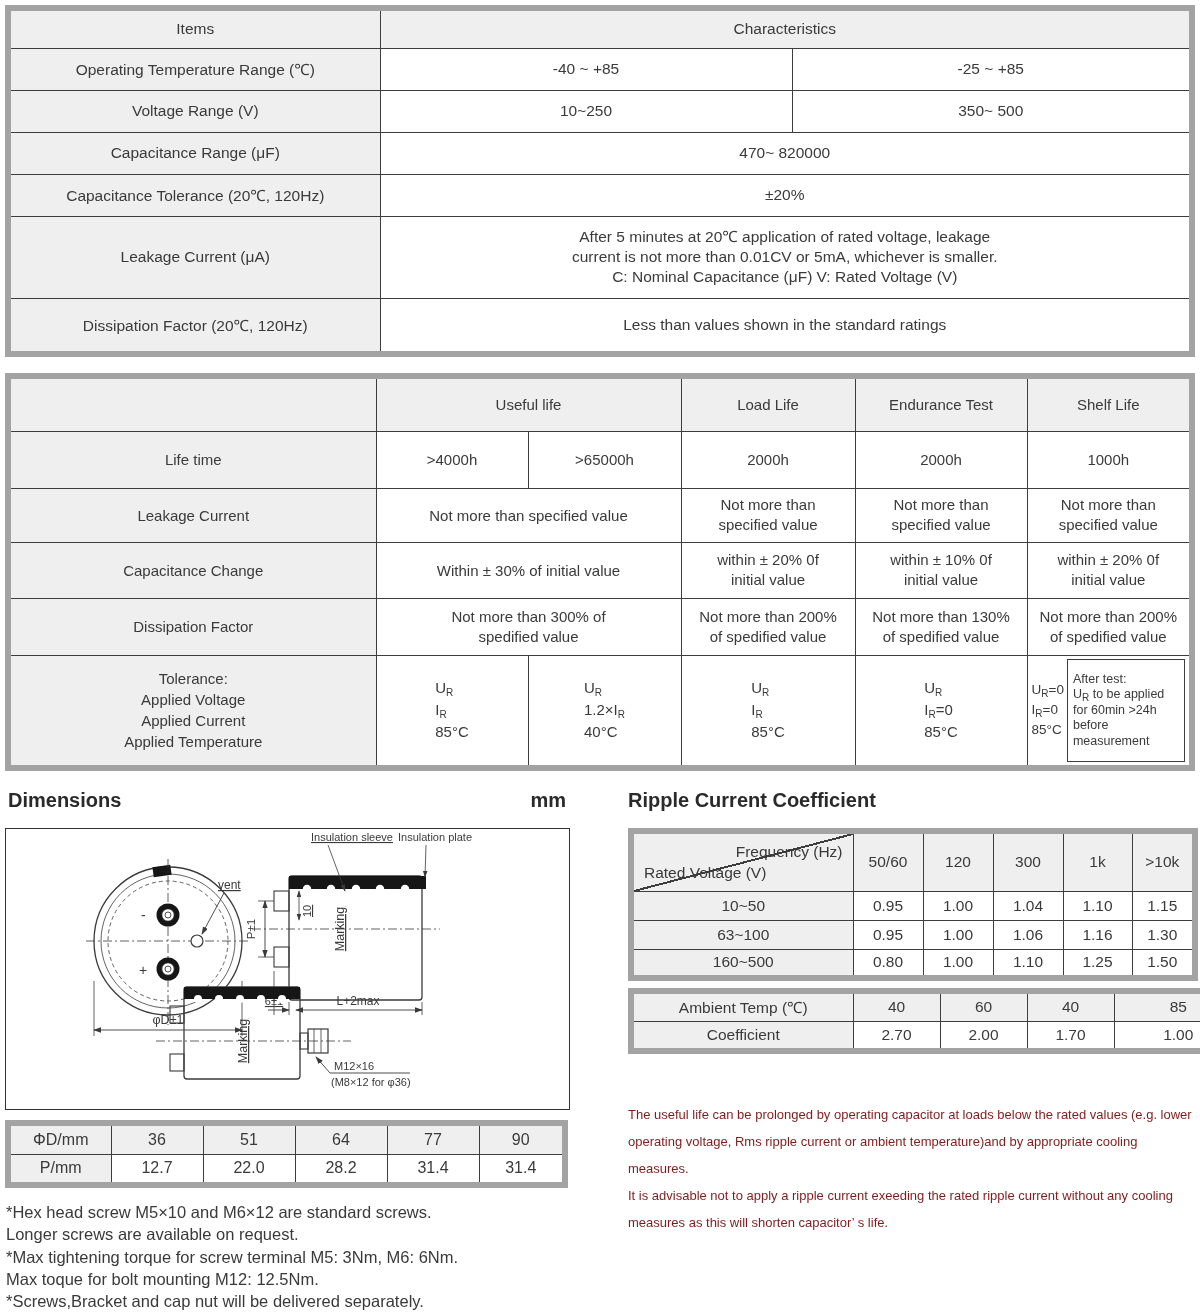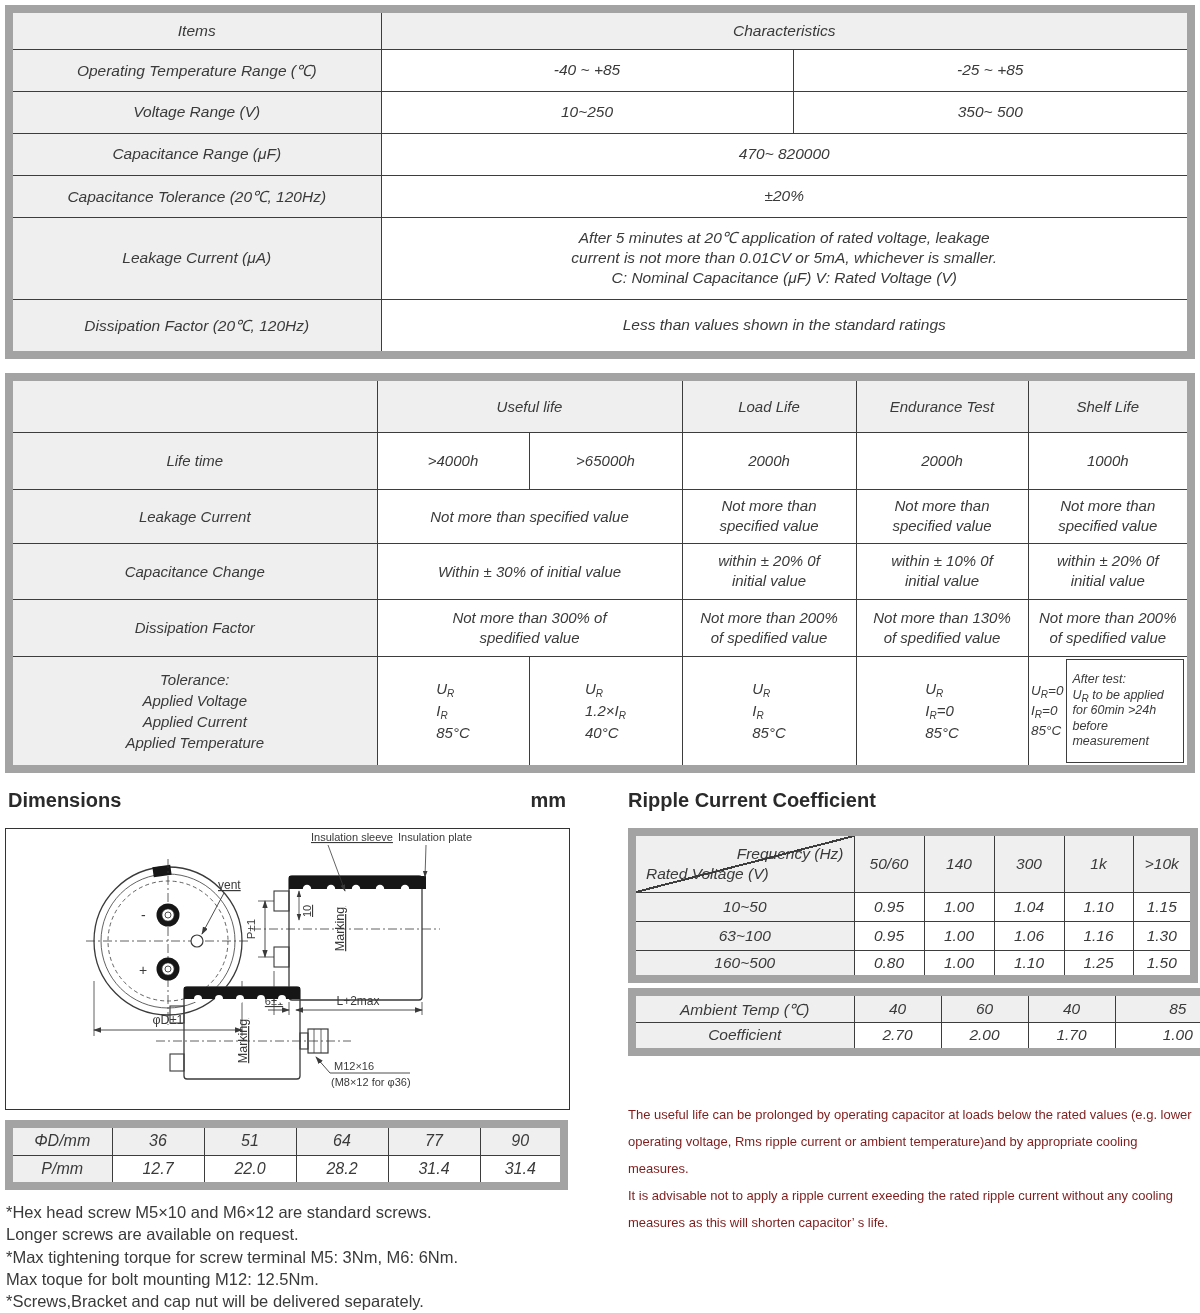--- a/index.html
+++ b/index.html
@@ -1,20 +1,20 @@
 <!DOCTYPE html>
 <html><head>
 <meta charset="utf-8">
 <style>
   html,body{margin:0;padding:0;background:#fff;}
   #page{position:relative;width:1200px;height:1313px;background:#ffffff;
         font-family:"Liberation Sans",sans-serif;color:#3a3a3a;overflow:hidden;}
 
   
-  .tbl{border-collapse:collapse;table-layout:fixed;width:100%;border:8px solid #a3a3a3;font-style:italic;}
+  .tbl{border-collapse:collapse;table-layout:fixed;width:100%;border:6px solid #a3a3a3;}
   .tbl td{border:1.5px solid #3d3d3d;text-align:center;vertical-align:middle;
           padding:0 4px;font-size:15px;color:#3a3a3a;overflow:hidden;}
   .gray{background:#efefef;}
   .h40{height:40px}.h42{height:42px}.h55{height:55px}.h57{height:57px}
   .h54{height:54px}.h56{height:56px}.h82{height:82px}.h113{height:113px}
   .h60{height:60px}.h29{height:29px}.h30{height:30px}.h31{height:31px}
   .ln{line-height:20px;}
   sub{font-size:10px;line-height:0;vertical-align:-3px;}
 
   #t1wrap{position:absolute;left:5px;top:5px;width:1190px;}
@@ -375,21 +375,21 @@
           <col style="width:69px">
           <col>
         </colgroup>
       <tbody>
           <tr class="h60">
         <td class="diag">
           <span class="dtop">Frequency (Hz)</span>
           <span class="dbot">Rated Voltage (V)</span>
         </td>
         <td class="gray">50/60</td>
-        <td class="gray">140</td>
+        <td class="gray">120</td>
         <td class="gray">300</td>
         <td class="gray">1k</td>
         <td class="gray">&gt;10k</td>
       </tr>
       <tr class="h29">
         <td class="gray">10~50</td>
         <td>0.95</td>
         <td>1.00</td>
         <td>1.04</td>
         <td>1.10</td>

